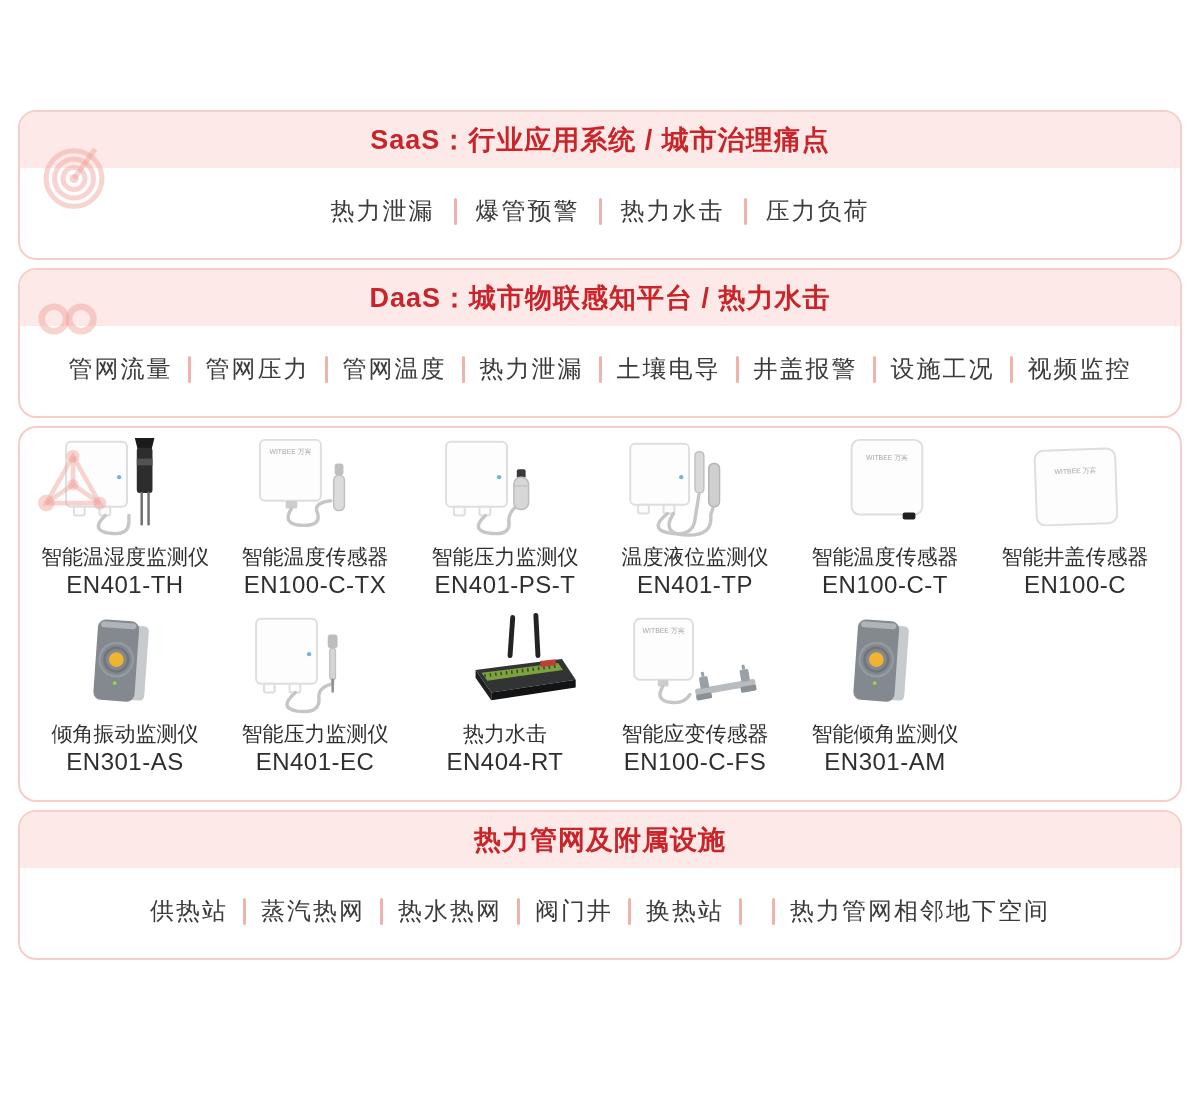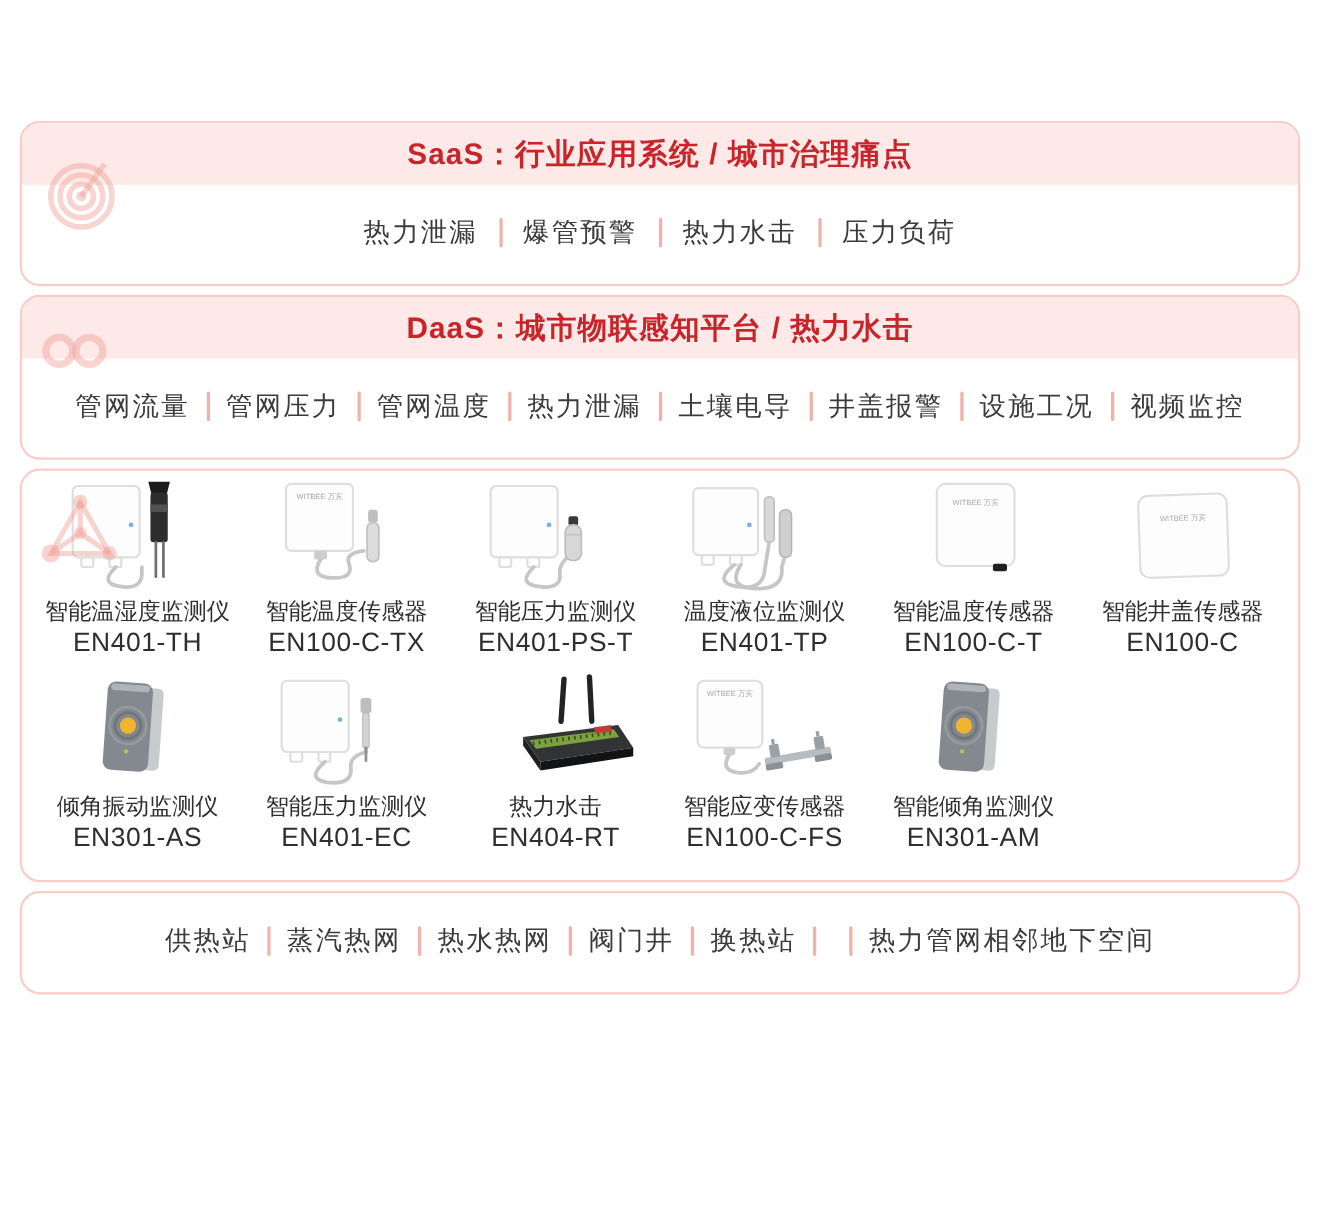--- a/index.html
+++ b/index.html
@@ -282,20 +282,23 @@
               </g>
             </svg>
           </div>
           <div class="pname">智能倾角监测仪</div>
           <div class="pmodel">EN301-AM</div>
         </div>
       </div>
   </section>
 
   <section class="panel">
+    <div class="panel-header">
+      <div class="panel-title">热力管网及附属设施</div>
+    </div>
     <div class="items-row fac-row" id="facility-items">
         <span class="item">供热站</span>
         <span class="sep"></span>
         <span class="item">蒸汽热网</span>
         <span class="sep"></span>
         <span class="item">热水热网</span>
         <span class="sep"></span>
         <span class="item">阀门井</span>
         <span class="sep"></span>
         <span class="item">换热站</span>

